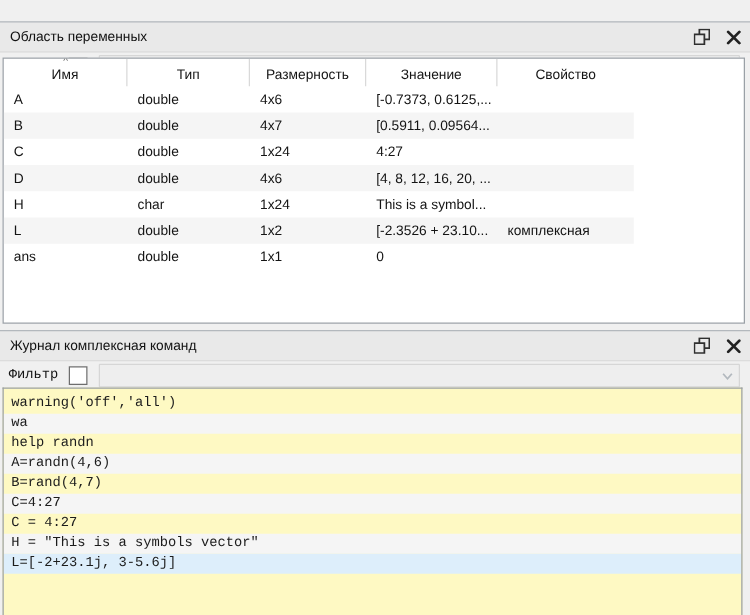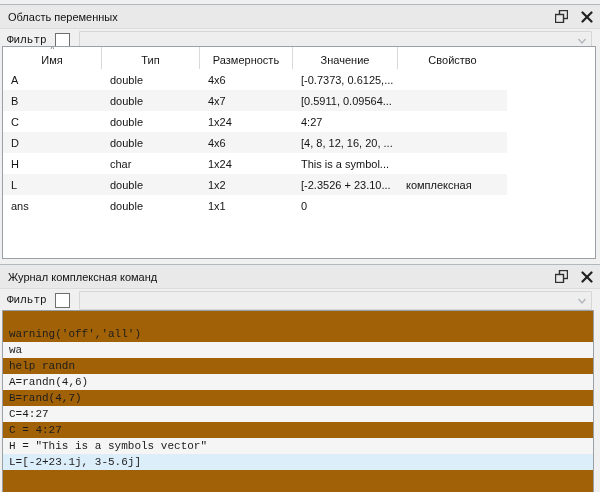--- a/index.html
+++ b/index.html
@@ -48,35 +48,35 @@
     font-size:8px;color:#5a5a5a;line-height:8px;
   }
   .trow{display:flex;height:21px;width:504px;align-items:center;}
   .trow.alt{background:#f5f5f5;}
   .td{box-sizing:border-box;padding-left:8px;overflow:hidden;white-space:nowrap;}
   .c1{width:99px;}.c2{width:98px;}.c3{width:93px;}.c4{width:105px;}.c5{width:109px;}
 
   
   .hist-wrap{
     position:absolute;left:2px;top:310px;width:592px;height:182px;
-    background:#a16207;border:1px solid #9aa0a6;border-bottom:none;
-    overflow:hidden;padding-top:15px;box-sizing:border-box;
+    background:#fef9c3;border:1px solid #9aa0a6;border-bottom:none;
+    overflow:hidden;padding-top:4px;box-sizing:border-box;
   }
   .hrow{
     height:16px;line-height:16px;padding-left:6px;white-space:pre;
     font-family:"Liberation Mono","DejaVu Sans Mono",monospace;
     font-size:11px;color:#1c1c1c;
   }
   .hrow.alt{background:#f5f5f5;}
   .hrow.selected{background:#ddeefb;}
 </style>
 </head>
 <body>
 
-<div class="panel" style="top:4px;">
+<div class="panel" style="top:17px;">
   <div class="titlebar">
     <span class="title">Область переменных</span>
     <span class="icons">
       <span class="tb-icon">
         <svg width="13" height="13" viewBox="0 0 13 13">
           <rect x="4.5" y="0.5" width="8" height="8" fill="none" stroke="#2f2f2f" stroke-width="1.4"></rect>
           <rect x="0.5" y="4.5" width="8" height="8" fill="#e9e9e9" stroke="#2f2f2f" stroke-width="1.4"></rect>
         </svg>
       </span>
       <span class="tb-icon">

